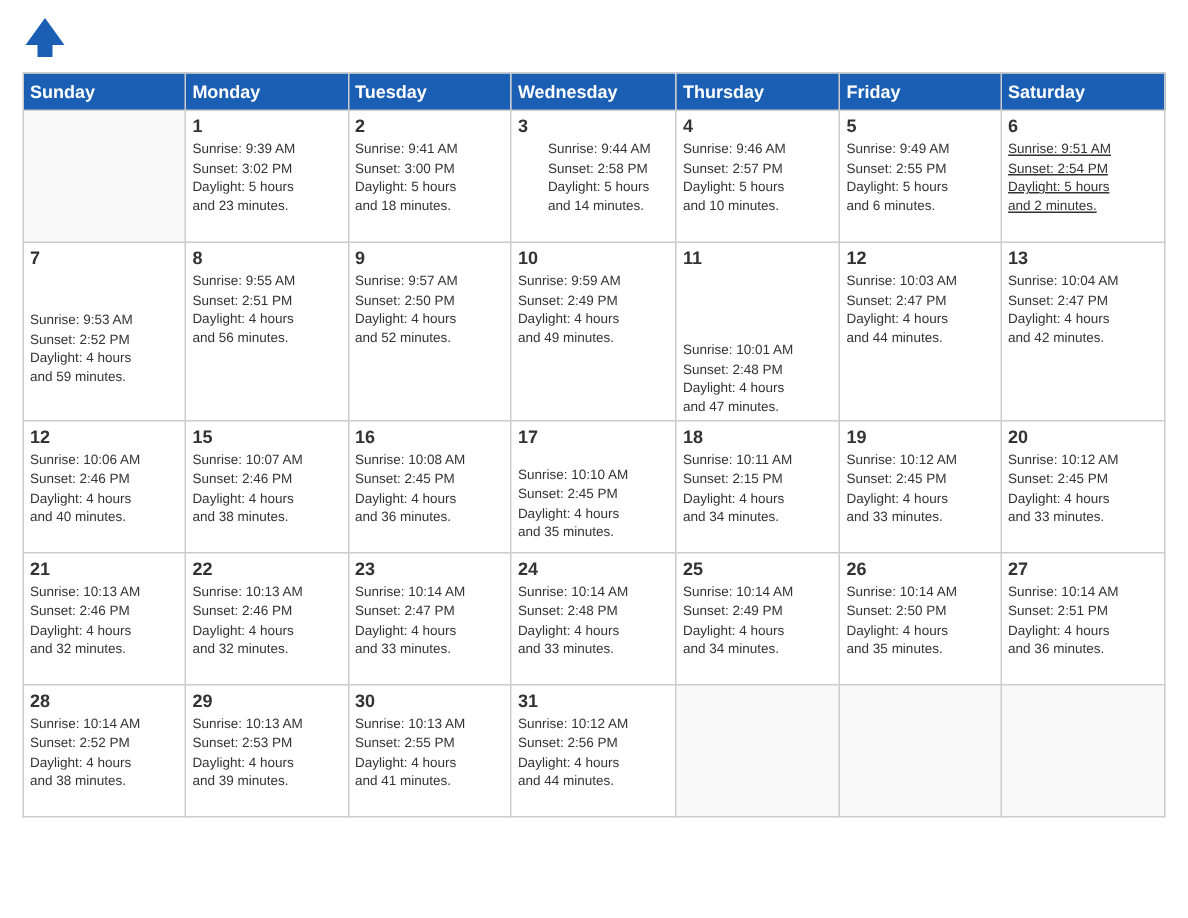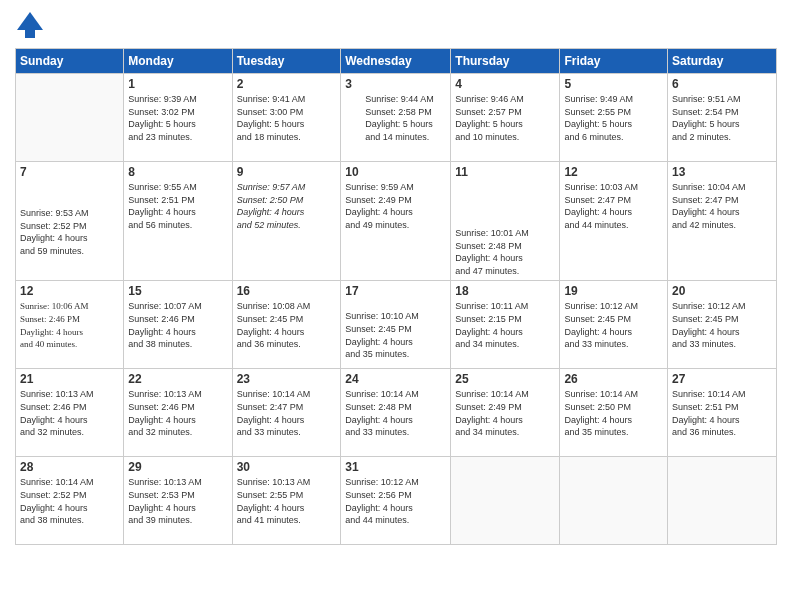--- a/index.html
+++ b/index.html
@@ -160,21 +160,21 @@
           </td>
           <td>
             <div class="day-num">5</div>
             <div class="day-info" style="white-space: pre-line;">Sunrise: 9:49 AM
 Sunset: 2:55 PM
 Daylight: 5 hours
 and 6 minutes.</div>
           </td>
           <td>
             <div class="day-num">6</div>
-            <div class="day-info" style="white-space: pre-line;">Sunrise: 9:51 AM
+            <div class="day-info" style="white-space: pre-line; text-decoration: underline;">Sunrise: 9:51 AM
 Sunset: 2:54 PM
 Daylight: 5 hours
 and 2 minutes.</div>
           </td>
         </tr>
         <tr>
           <td>
             <div class="day-num">7</div>
             <div class="day-info" style="white-space: pre-line; margin-top: 28px;">Sunrise: 9:53 AM
 Sunset: 2:52 PM
@@ -183,21 +183,21 @@
           </td>
           <td>
             <div class="day-num">8</div>
             <div class="day-info" style="white-space: pre-line;">Sunrise: 9:55 AM
 Sunset: 2:51 PM
 Daylight: 4 hours
 and 56 minutes.</div>
           </td>
           <td>
             <div class="day-num">9</div>
-            <div class="day-info" style="white-space: pre-line; font-style: italic;">Sunrise: 9:57 AM
+            <div class="day-info" style="white-space: pre-line;">Sunrise: 9:57 AM
 Sunset: 2:50 PM
 Daylight: 4 hours
 and 52 minutes.</div>
           </td>
           <td>
             <div class="day-num">10</div>
             <div class="day-info" style="white-space: pre-line;">Sunrise: 9:59 AM
 Sunset: 2:49 PM
 Daylight: 4 hours
 and 49 minutes.</div>
@@ -220,21 +220,21 @@
             <div class="day-num">13</div>
             <div class="day-info" style="white-space: pre-line;">Sunrise: 10:04 AM
 Sunset: 2:47 PM
 Daylight: 4 hours
 and 42 minutes.</div>
           </td>
         </tr>
         <tr>
           <td>
             <div class="day-num">12</div>
-            <div class="day-info" style="white-space: pre-line; font-family: Liberation Serif, serif;">Sunrise: 10:06 AM
+            <div class="day-info" style="white-space: pre-line;">Sunrise: 10:06 AM
 Sunset: 2:46 PM
 Daylight: 4 hours
 and 40 minutes.</div>
           </td>
           <td>
             <div class="day-num">15</div>
             <div class="day-info" style="white-space: pre-line;">Sunrise: 10:07 AM
 Sunset: 2:46 PM
 Daylight: 4 hours
 and 38 minutes.</div>

